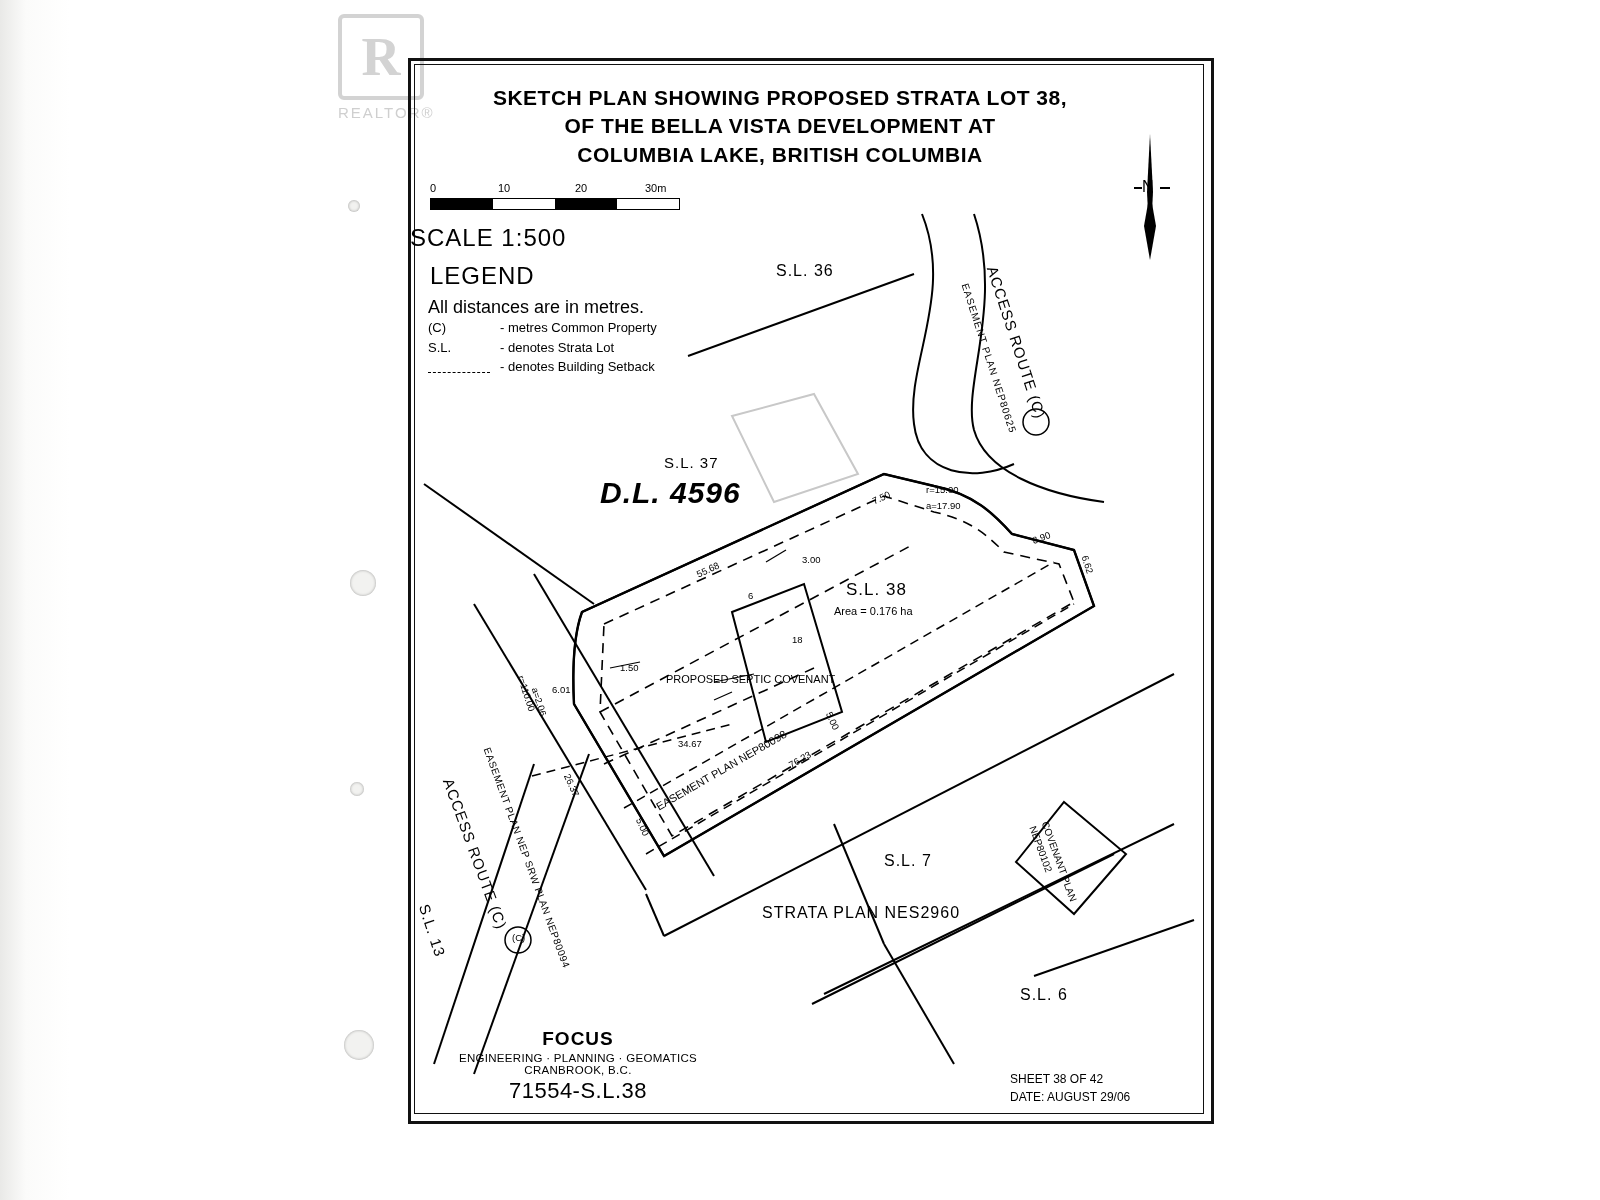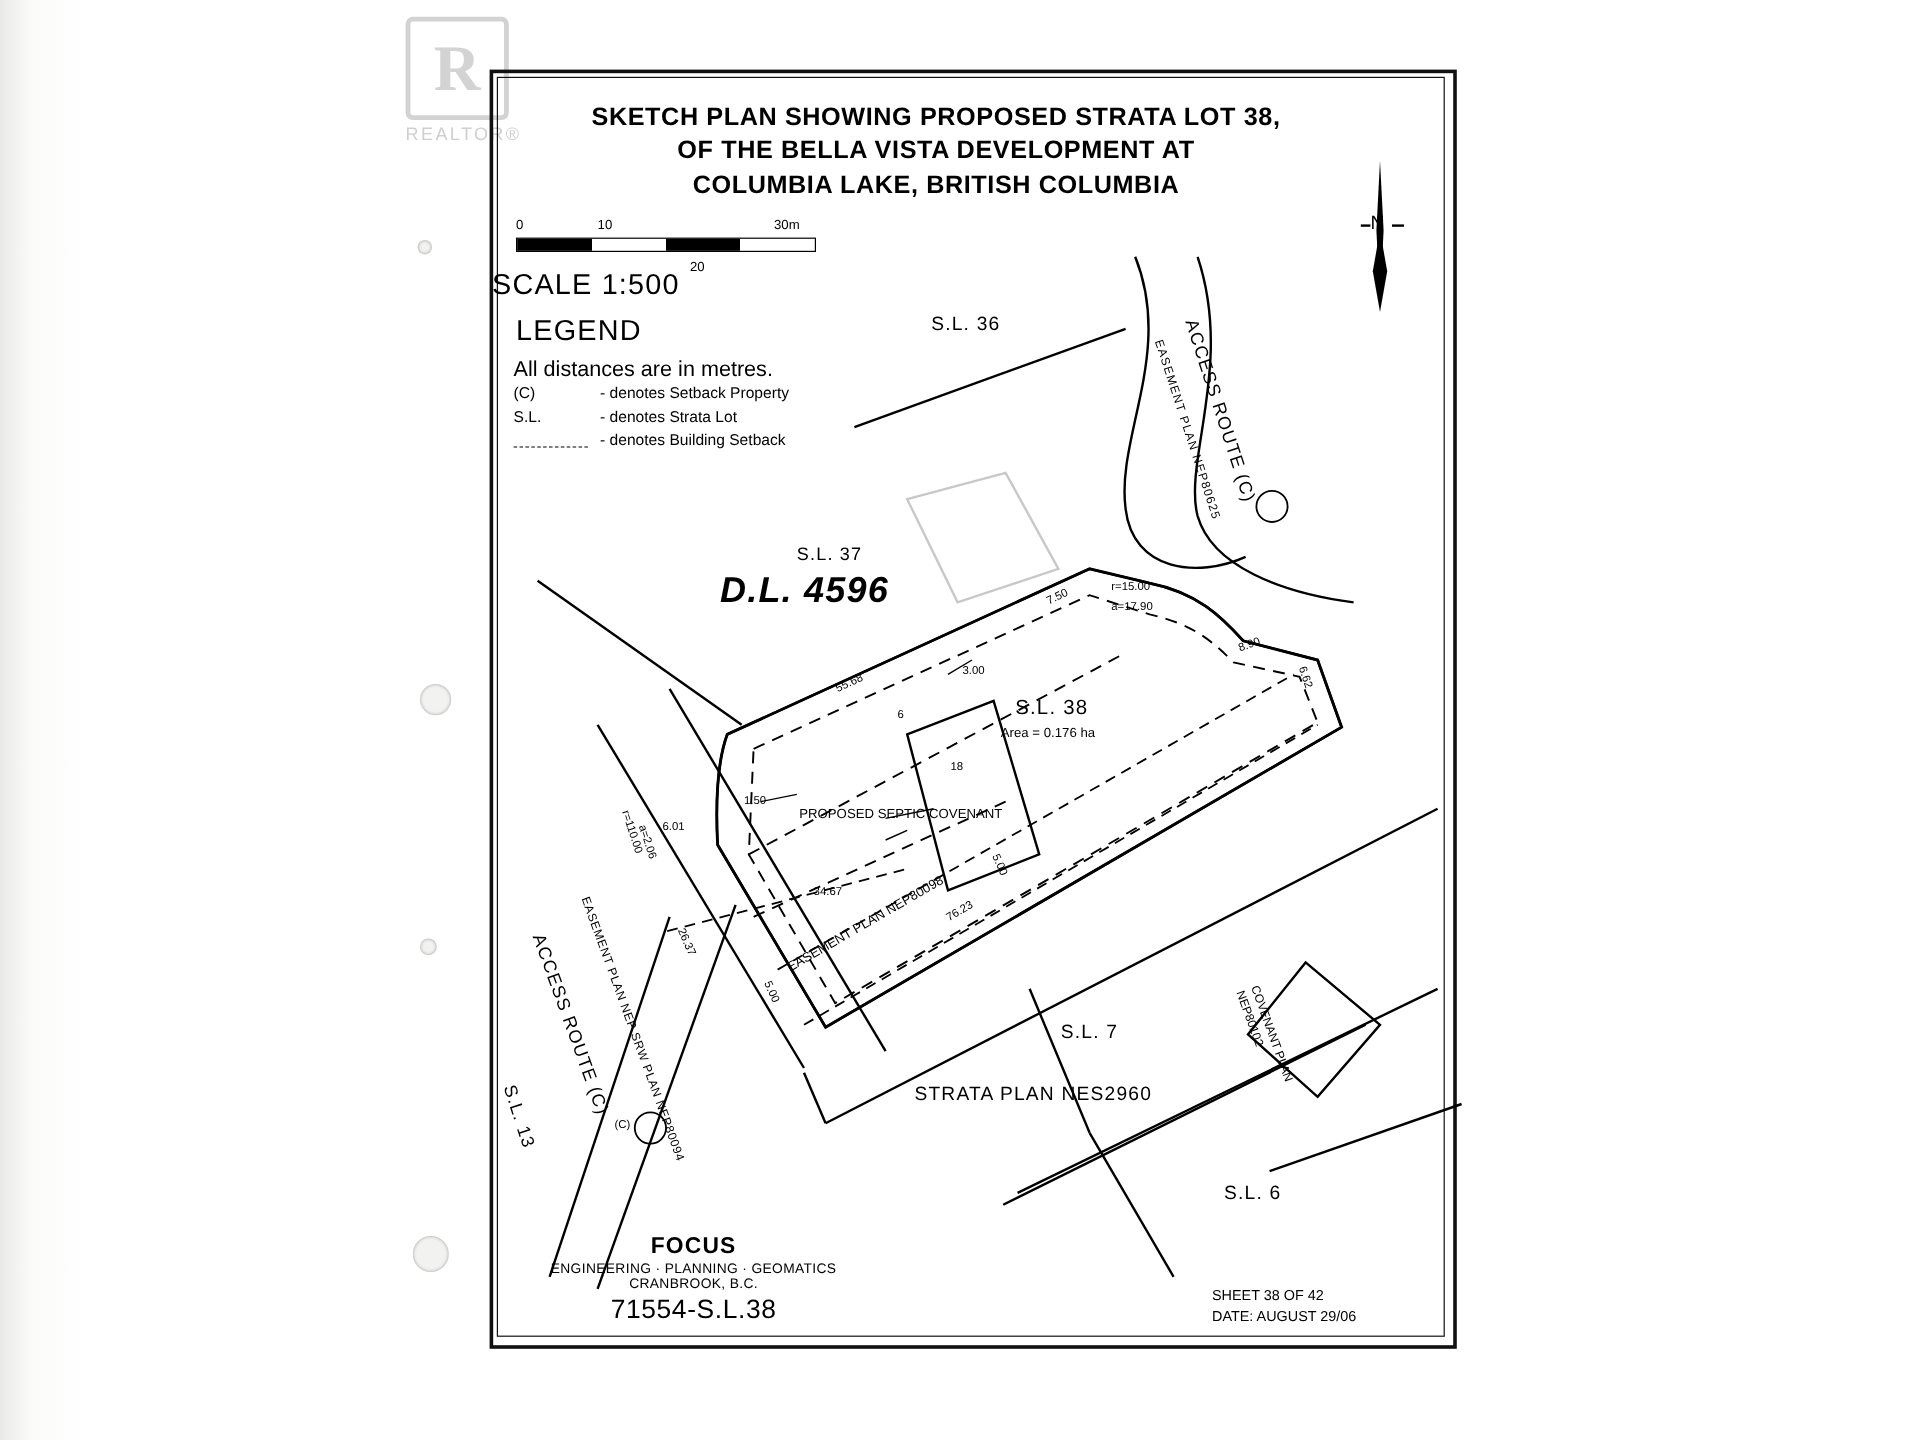--- a/index.html
+++ b/index.html
@@ -70,21 +70,21 @@
   .legend-rows{position:absolute;left:428px;top:318px;font-size:13px;line-height:1.5;}
   .legend-rows .row{display:flex;}
   .legend-rows .sym{width:72px;}
   .dashsym{display:inline-block;width:62px;border-top:1.6px dashed #000;vertical-align:middle;margin-top:9px;}
 
   
   .north{position:absolute;left:1120px;top:130px;width:60px;height:150px;}
   .north .lbl{position:absolute;left:14px;top:48px;font-size:16px;letter-spacing:1px;}
 
   
-  #map{position:absolute;left:414px;top:64px;width:713px;height:1048px;padding-left:24px;}
+  #map{position:absolute;left:414px;top:64px;width:713px;height:1048px;}
   .lbl{position:absolute;font-size:13px;white-space:nowrap;}
   .lbl.sm{font-size:11px;}
   .lbl.xs{font-size:9.5px;}
   .dl{
     position:absolute;left:590px;top:482px;font-size:30px;font-style:italic;font-weight:bold;
     letter-spacing:1px;
   }
 
   
   .focus{position:absolute;left:428px;top:1028px;width:300px;text-align:center;}
@@ -118,34 +118,34 @@
   <div class="title">
     <div>SKETCH PLAN SHOWING PROPOSED STRATA LOT 38,</div>
     <div>OF THE BELLA VISTA DEVELOPMENT AT</div>
     <div>COLUMBIA LAKE, BRITISH COLUMBIA</div>
   </div>
 
   <div class="scalebar">
     <div class="ticks">
       <span style="left:0px;">0</span>
       <span style="left:68px;">10</span>
-      <span style="left:145px;margin-top:35px;">20</span>
+      <span style="left:145px;">20</span>
       <span style="left:215px;">30m</span>
     </div>
     <div class="bar"></div>
   </div>
 
   <div class="scale-text">SCALE 1:500</div>
   <div class="legend-title">LEGEND</div>
   <div class="legend-note">All distances are in metres.</div>
 
   <div class="legend-rows">
     <div class="row">
       <span class="sym">(C)</span>
-      <span>- denotes Setback Property</span>
+      <span>- metres Common Property</span>
     </div>
     <div class="row">
       <span class="sym">S.L.</span>
       <span>- denotes Strata Lot</span>
     </div>
     <div class="row">
       <span class="sym"><i class="dashsym"></i></span>
       <span>- denotes Building Setback</span>
     </div>
   </div>

